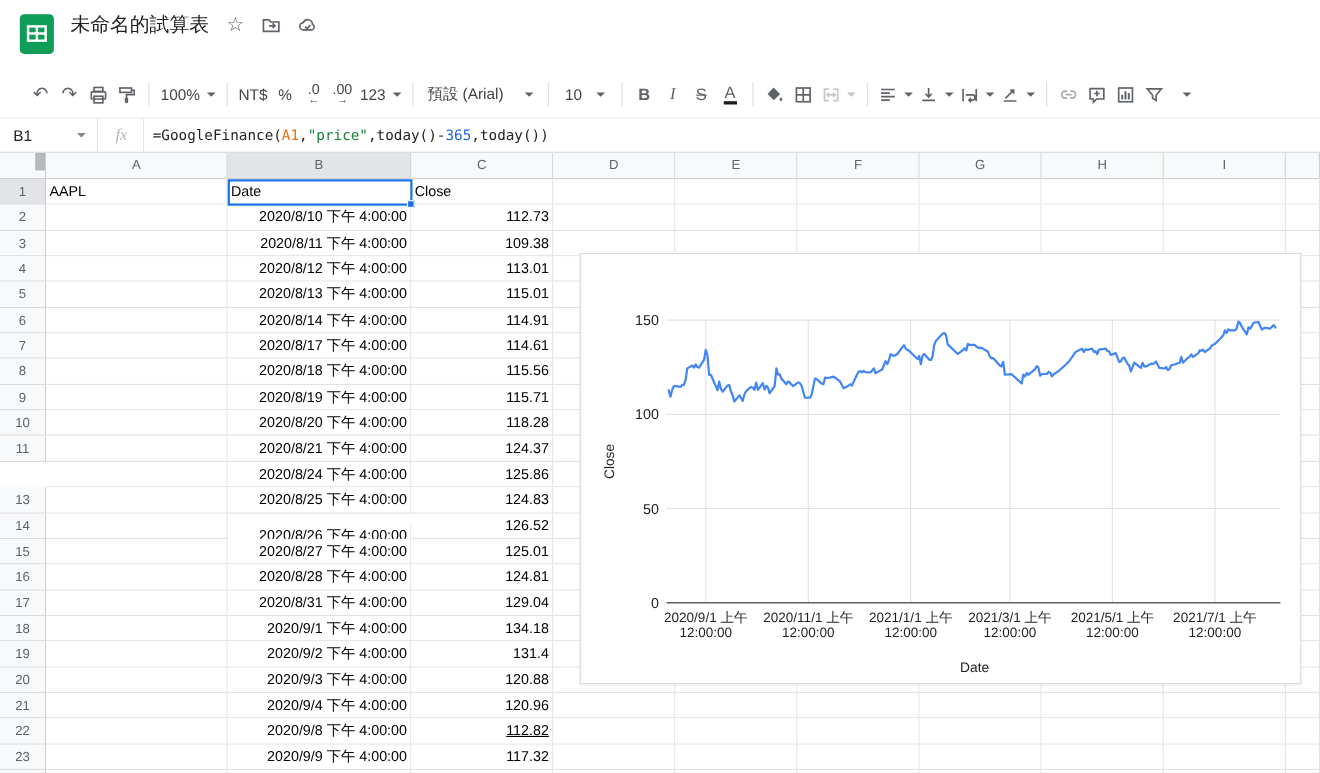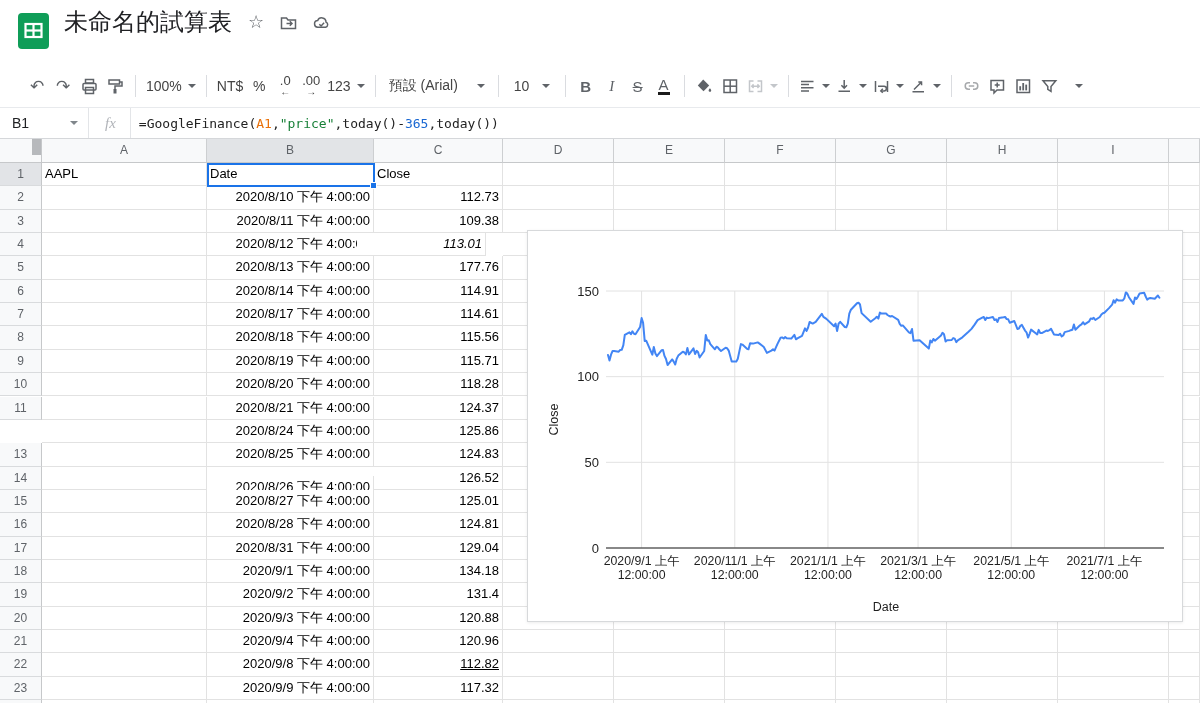--- a/index.html
+++ b/index.html
@@ -4,21 +4,21 @@
 <style>
   * { margin:0; padding:0; box-sizing:border-box; }
   html,body { width:1200px; height:703px; overflow:hidden; background:#fff;
     font-family:"Liberation Sans","DejaVu Sans",sans-serif; }
 
   
   .topbar { height:65px; display:flex; align-items:flex-start; padding:8px 0 0 17px; }
   .logo { width:33px; height:42px; margin-top:2px; }
   .tb-right { margin-left:14px; }
   .title-row { display:flex; align-items:center; gap:16px; height:28px; }
-  .doc-title { font-size:24px; color:#202124; font-weight:400; }
+  .doc-title { font-size:18px; color:#202124; font-weight:400; }
   .hdr-ico { color:#5f6368; font-size:18px; line-height:18px; display:flex; align-items:center; }
   .menus { display:flex; align-items:center; gap:4px; margin-top:4px; }
   .menu-item { font-size:15px; color:#202124; padding:2px 9px; border-radius:3px; cursor:pointer; }
   .last-edit { font-size:14px; color:#5f6368; text-decoration:underline; margin-left:16px; }
 
   
   .toolbar { height:43px; display:flex; align-items:center; padding-left:24px;
              border-bottom:1px solid #e8eaed; }
   .tbtn { display:flex; align-items:center; justify-content:center; min-width:26px; height:28px;
           padding:0 3px; border-radius:3px; color:#444; cursor:pointer; position:relative; }
@@ -337,31 +337,31 @@
       <div class="cell r" style="left: 374px; top: 70.7px; width: 129px; height: 23.35px; line-height: 22.35px;">109.38</div>
       <div class="cell" style="left: 503px; top: 70.7px; width: 111px; height: 23.35px; line-height: 22.35px;"></div>
       <div class="cell" style="left: 614px; top: 70.7px; width: 111px; height: 23.35px; line-height: 22.35px;"></div>
       <div class="cell" style="left: 725px; top: 70.7px; width: 111px; height: 23.35px; line-height: 22.35px;"></div>
       <div class="cell" style="left: 836px; top: 70.7px; width: 111px; height: 23.35px; line-height: 22.35px;"></div>
       <div class="cell" style="left: 947px; top: 70.7px; width: 111px; height: 23.35px; line-height: 22.35px;"></div>
       <div class="cell" style="left: 1058px; top: 70.7px; width: 111px; height: 23.35px; line-height: 22.35px;"></div>
       <div class="cell" style="left: 1169px; top: 70.7px; width: 31px; height: 23.35px; line-height: 22.35px;"></div>
       <div class="cell" style="left: 42px; top: 94.05px; width: 165px; height: 23.35px; line-height: 22.35px;"></div>
       <div class="cell r" style="left: 207px; top: 94.05px; width: 167px; height: 23.35px; line-height: 22.35px;">2020/8/12 下午 4:00:00</div>
-      <div class="cell r" style="left: 357px; top: 94.05px; width: 129px; height: 23.35px; line-height: 22.35px; font-style: italic;">113.01</div>
+      <div class="cell r" style="left: 374px; top: 94.05px; width: 129px; height: 23.35px; line-height: 22.35px;">113.01</div>
       <div class="cell" style="left: 503px; top: 94.05px; width: 111px; height: 23.35px; line-height: 22.35px;"></div>
       <div class="cell" style="left: 614px; top: 94.05px; width: 111px; height: 23.35px; line-height: 22.35px;"></div>
       <div class="cell" style="left: 725px; top: 94.05px; width: 111px; height: 23.35px; line-height: 22.35px;"></div>
       <div class="cell" style="left: 836px; top: 94.05px; width: 111px; height: 23.35px; line-height: 22.35px;"></div>
       <div class="cell" style="left: 947px; top: 94.05px; width: 111px; height: 23.35px; line-height: 22.35px;"></div>
       <div class="cell" style="left: 1058px; top: 94.05px; width: 111px; height: 23.35px; line-height: 22.35px;"></div>
       <div class="cell" style="left: 1169px; top: 94.05px; width: 31px; height: 23.35px; line-height: 22.35px;"></div>
       <div class="cell" style="left: 42px; top: 117.4px; width: 165px; height: 23.35px; line-height: 22.35px;"></div>
       <div class="cell r" style="left: 207px; top: 117.4px; width: 167px; height: 23.35px; line-height: 22.35px;">2020/8/13 下午 4:00:00</div>
-      <div class="cell r" style="left: 374px; top: 117.4px; width: 129px; height: 23.35px; line-height: 22.35px;">177.76</div>
+      <div class="cell r" style="left: 374px; top: 117.4px; width: 129px; height: 23.35px; line-height: 22.35px;">115.01</div>
       <div class="cell" style="left: 503px; top: 117.4px; width: 111px; height: 23.35px; line-height: 22.35px;"></div>
       <div class="cell" style="left: 614px; top: 117.4px; width: 111px; height: 23.35px; line-height: 22.35px;"></div>
       <div class="cell" style="left: 725px; top: 117.4px; width: 111px; height: 23.35px; line-height: 22.35px;"></div>
       <div class="cell" style="left: 836px; top: 117.4px; width: 111px; height: 23.35px; line-height: 22.35px;"></div>
       <div class="cell" style="left: 947px; top: 117.4px; width: 111px; height: 23.35px; line-height: 22.35px;"></div>
       <div class="cell" style="left: 1058px; top: 117.4px; width: 111px; height: 23.35px; line-height: 22.35px;"></div>
       <div class="cell" style="left: 1169px; top: 117.4px; width: 31px; height: 23.35px; line-height: 22.35px;"></div>
       <div class="cell" style="left: 42px; top: 140.75px; width: 165px; height: 23.35px; line-height: 22.35px;"></div>
       <div class="cell r" style="left: 207px; top: 140.75px; width: 167px; height: 23.35px; line-height: 22.35px;">2020/8/14 下午 4:00:00</div>
       <div class="cell r" style="left: 374px; top: 140.75px; width: 129px; height: 23.35px; line-height: 22.35px;">114.91</div>

